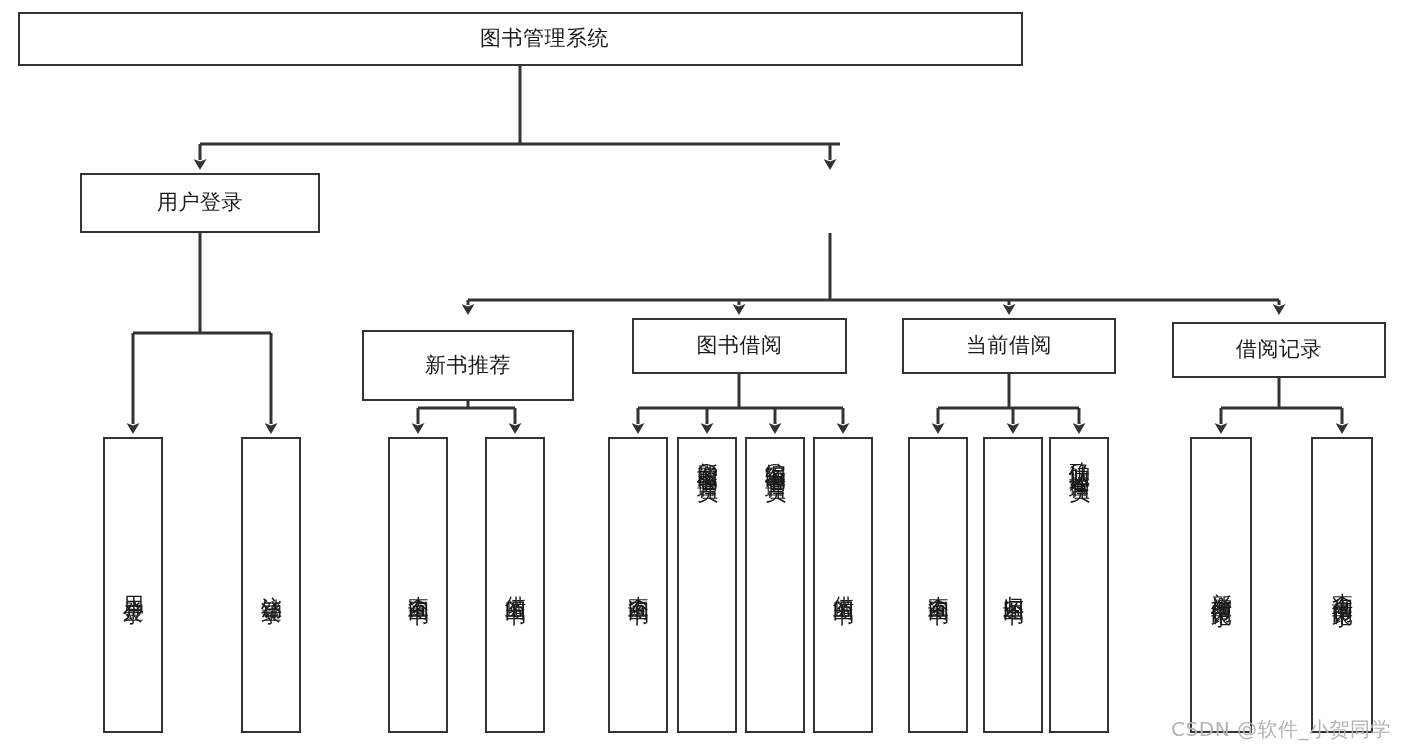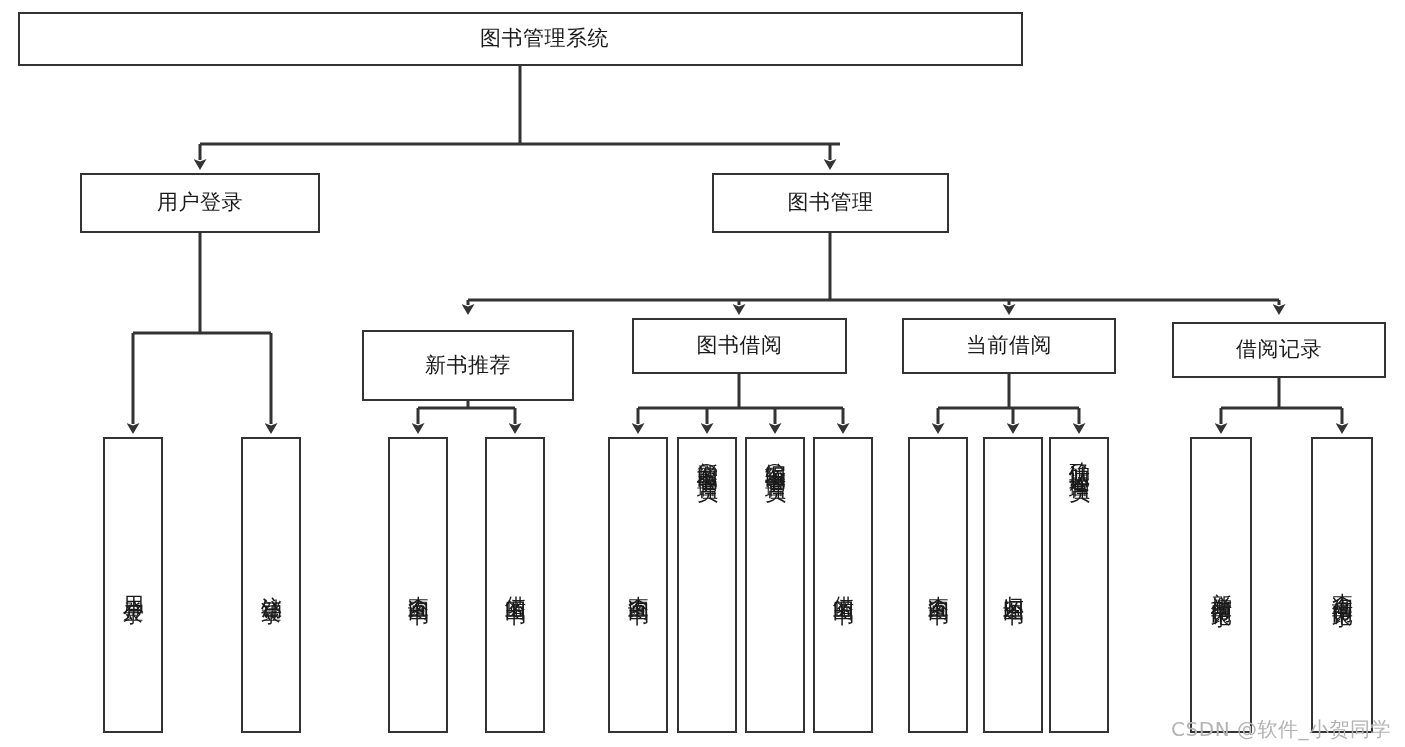--- a/index.html
+++ b/index.html
@@ -146,23 +146,20 @@
     </g>
   </svg>
 
   <div class="node-box" id="node-root" style="left: 18px; top: 12px; width: 1005px; height: 54px; padding-left: 48px;">
     <span class="node-label-h">图书管理系统</span>
   </div>
 
   <div class="node-box" id="node-l2-0" style="left: 80px; top: 173px; width: 240px; height: 60px;">
     <span class="node-label-h">用户登录</span>
   </div>
-  <div class="node-box" id="node-l2-1" style="left: 712px; top: 173px; width: 237px; height: 60px;">
-    <span class="node-label-h">图书管理</span>
-  </div>
 
   <div class="node-box" id="node-l3-0" style="left: 362px; top: 318px; width: 212px; height: 71px; margin-top: 12px;">
     <span class="node-label-h">新书推荐</span>
   </div>
   <div class="node-box" id="node-l3-1" style="left: 632px; top: 318px; width: 215px; height: 56px;">
     <span class="node-label-h">图书借阅</span>
   </div>
   <div class="node-box" id="node-l3-2" style="left: 902px; top: 318px; width: 214px; height: 56px;">
     <span class="node-label-h">当前借阅</span>
   </div>

